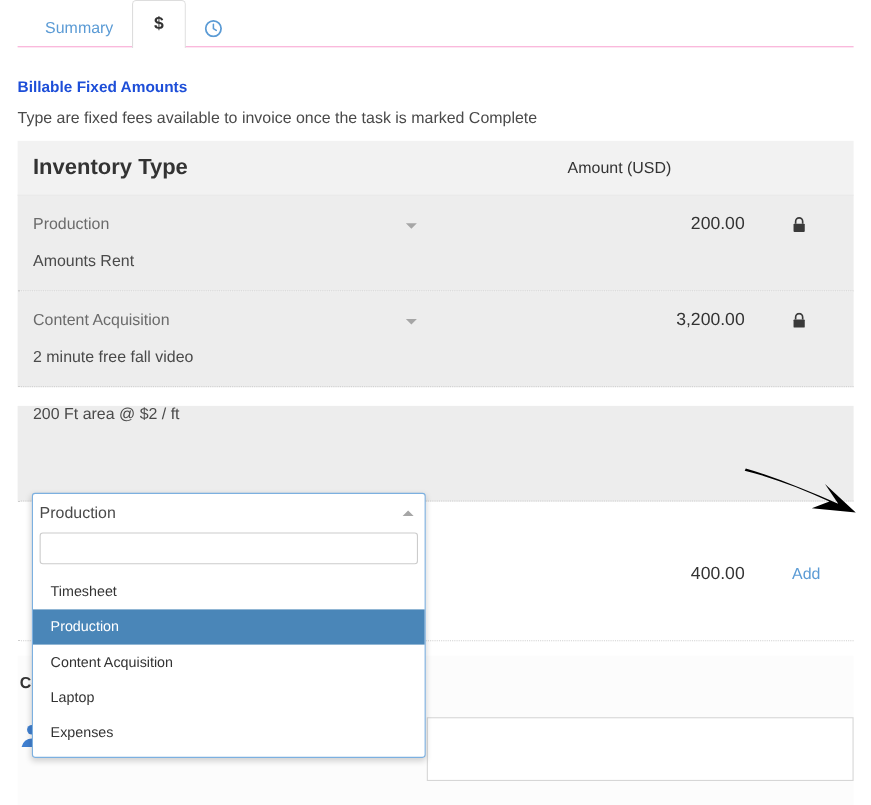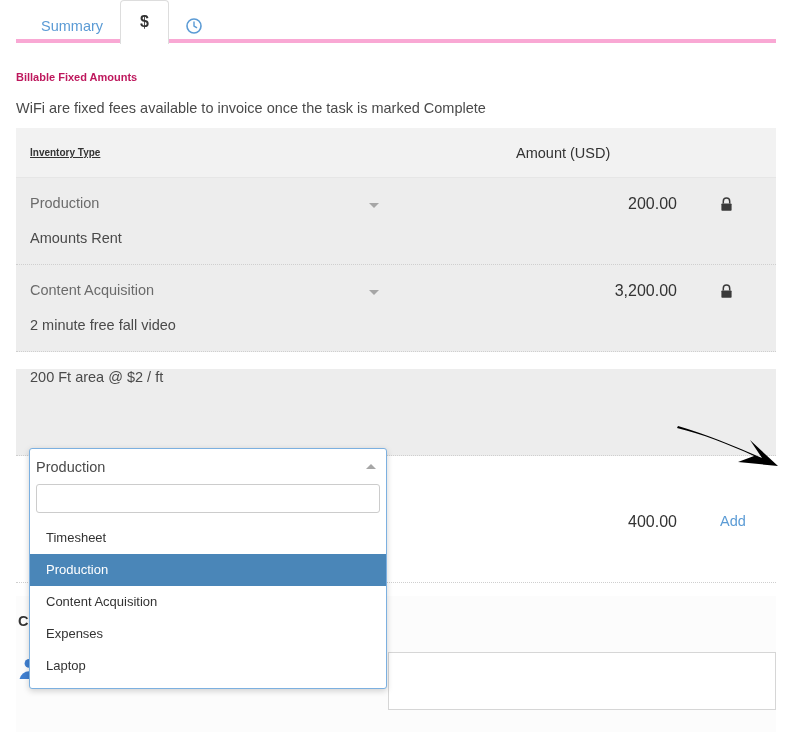--- a/index.html
+++ b/index.html
@@ -17,21 +17,21 @@
     position: relative;
   }
 
   
   .tabbar {
     position: absolute;
     left: 16px;
     top: 0;
     width: 760px;
     height: 43px;
-    border-bottom: 4px solid #f9a8d4;
+    border-bottom: 1px solid #f9a8d4;
     box-sizing: border-box;
   }
   .tabs {
     display: flex;
     align-items: flex-end;
     height: 43px;
     padding-left: 8px;
     box-sizing: border-box;
   }
   .tab {
@@ -79,23 +79,23 @@
     display: inline-block;
     width: 16px;
     height: 16px;
   }
 
   
   .section-title {
     position: absolute;
     left: 16px;
     top: 71px;
-    font-size: 11px;
+    font-size: 14px;
     font-weight: bold;
-    color: #be185d;
+    color: #1d4ed8;
   }
   .section-sub {
     position: absolute;
     left: 16px;
     top: 100px;
     font-size: 14.5px;
     color: #4a4a4a;
   }
 
   
@@ -109,24 +109,23 @@
     height: 50px;
     background: #f2f2f2;
     border-bottom: 1px solid #e6e6e6;
     display: flex;
     align-items: center;
     box-sizing: border-box;
   }
   .th-type {
     padding-left: 14px;
     font-weight: bold;
-    font-size: 10px;
+    font-size: 20px;
     color: #333333;
     flex: 1;
-    text-decoration: underline;
   }
   .th-amount {
     width: 196px;
     text-align: left;
     font-weight: normal;
     font-size: 14.5px;
     color: #333333;
   }
   .th-pad {
     width: 64px;
@@ -343,21 +342,21 @@
           <circle cx="8" cy="8" r="7" fill="none" stroke="#5b9bd5" stroke-width="1.6"></circle>
           <path d="M8 4 L8 8 L10.6 9.6" fill="none" stroke="#5b9bd5" stroke-width="1.4" stroke-linecap="round"></path>
         </svg>
       </span>
     </div>
 
   </div>
 </div>
 
 <div class="section-title">Billable Fixed Amounts</div>
-<div class="section-sub">WiFi are fixed fees available to invoice once the task is marked Complete</div>
+<div class="section-sub">Type are fixed fees available to invoice once the task is marked Complete</div>
 
 <div class="table">
 
   <div class="thead">
     <div class="th-type">Inventory Type</div>
     <div class="th-amount">Amount (USD)</div>
     <div class="th-pad"></div>
   </div>
 
   <div class="row">
@@ -431,22 +430,22 @@
     <span class="dd-toggle-label">Production</span>
     <span class="caret-up"></span>
   </div>
   <div class="dd-search-wrap">
     <input class="dd-search" type="text" autofocus="" placeholder="" style="">
   </div>
   <div class="dd-list">
     <div class="dd-option">Timesheet</div>
     <div class="dd-option selected">Production</div>
     <div class="dd-option">Content Acquisition</div>
+    <div class="dd-option">Laptop</div>
     <div class="dd-option">Expenses</div>
-    <div class="dd-option">Laptop</div>
   </div>
 </div>
 
 <div class="annot-arrow">
   <svg width="104" height="48" viewBox="0 0 104 48">
     <path d="M2 2 C 30 10, 58 22, 86 34 L 74 16 L 102 42 L 62 38 L 78 32 C 52 20, 26 10, 1 4 Z" fill="#000000"></path>
   </svg>
 </div>
 
 </body></html>

